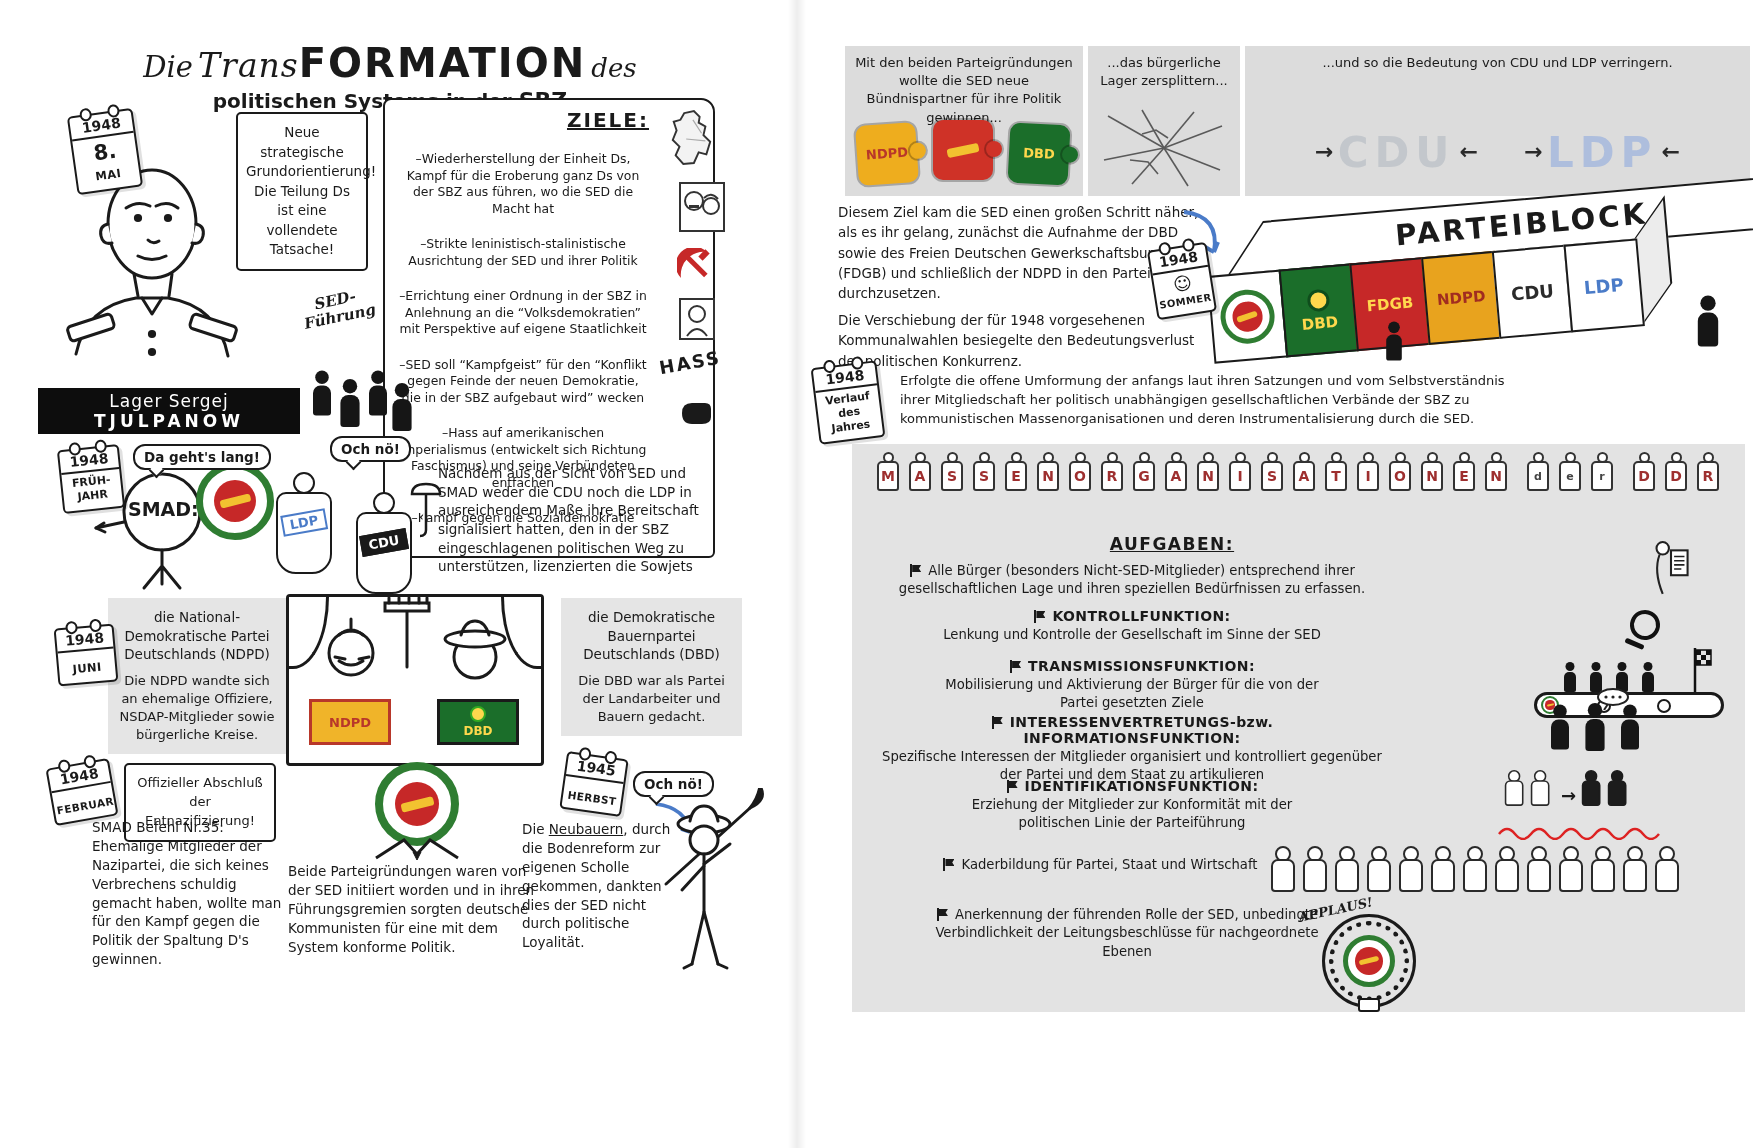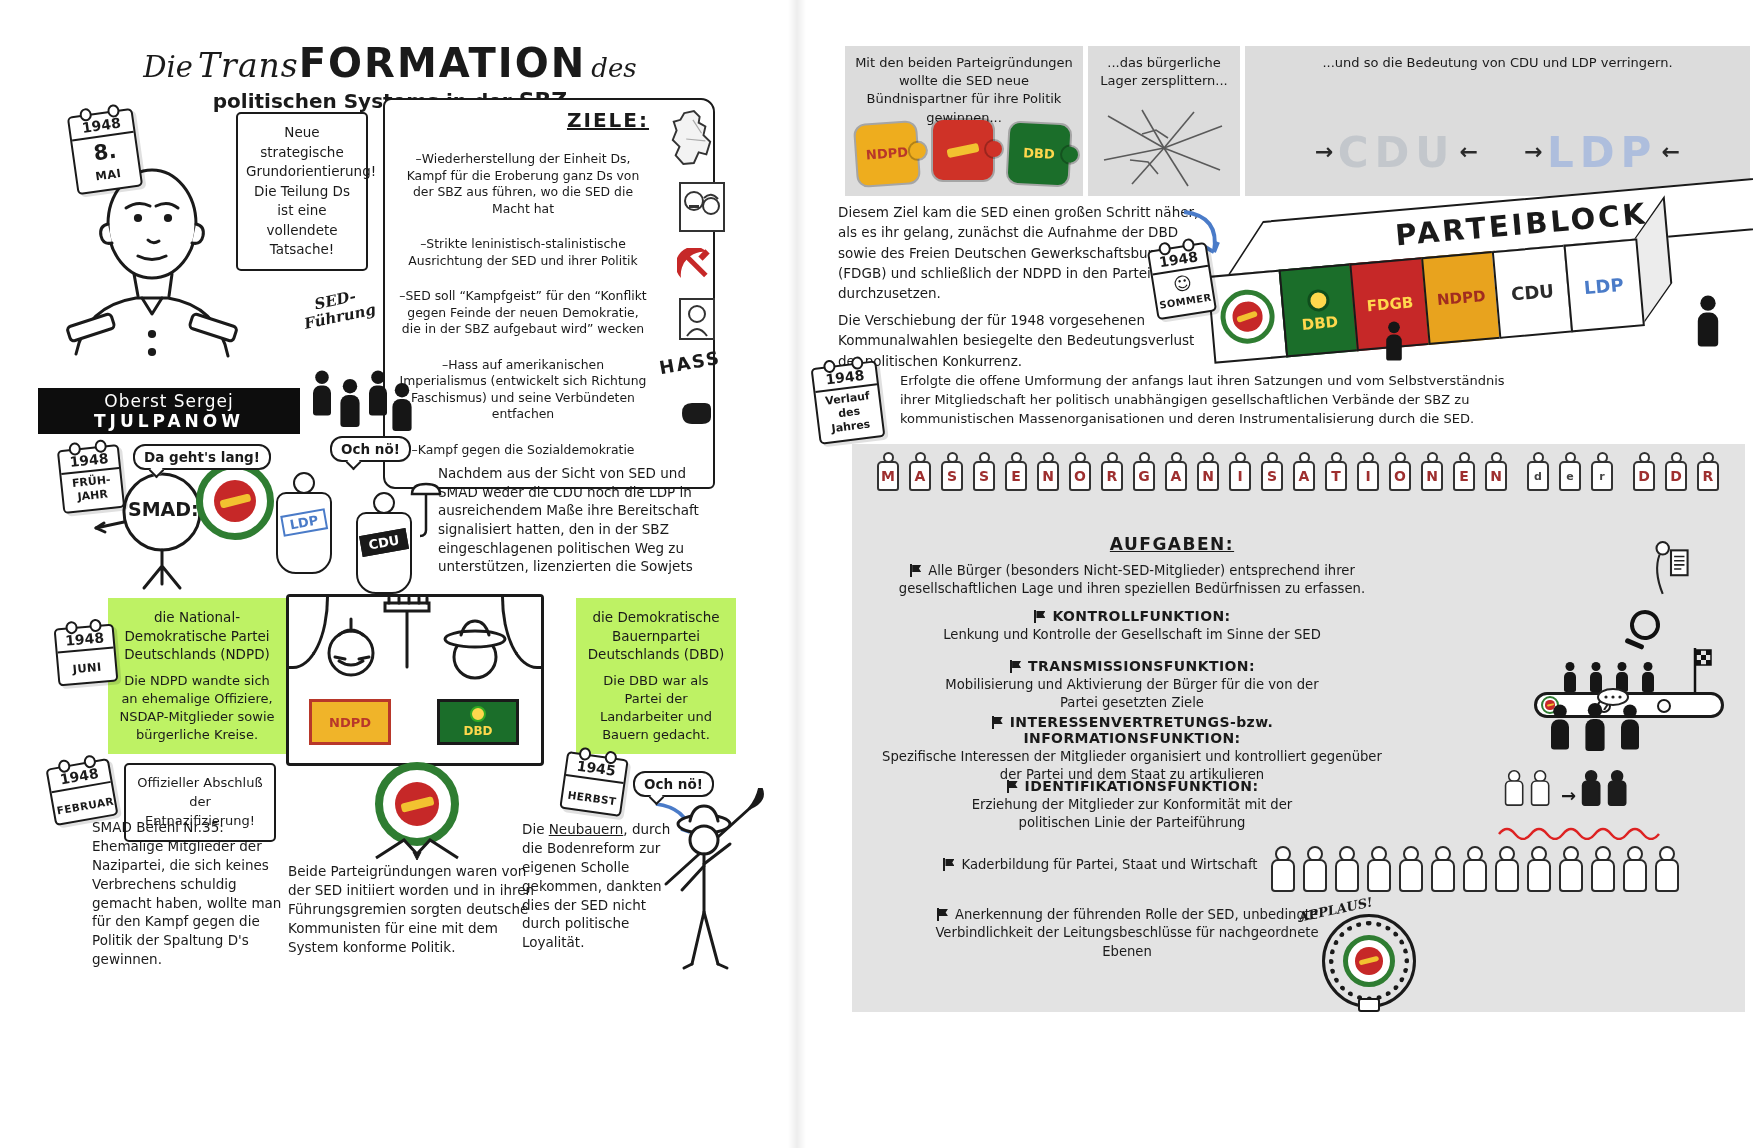--- a/index.html
+++ b/index.html
@@ -7,21 +7,21 @@
   body{position:relative;background:#fff;font-family:"DejaVu Sans",sans-serif;color:#1a1a1a;overflow:hidden}
   .abs{position:absolute}
   .center{text-align:center}
   .script{font-family:"DejaVu Serif",serif;font-style:italic}
   .u{text-decoration:underline}
 
   
   .txt{position:absolute;font-size:13.5px;line-height:1.4}
   .txt-c{text-align:left}
   .notebox{position:absolute;background:#fff;border:2.5px solid #1a1a1a;border-radius:5px;padding:9px 8px;text-align:center;font-size:13.5px;line-height:1.45}
-  .graybox{position:absolute;background:#bef264;padding:10px 10px;text-align:center;font-size:13px;line-height:1.38}
+  .graybox{position:absolute;background:#e5e5e5;padding:10px 10px;text-align:center;font-size:13px;line-height:1.38}
   .graybox .gb-title{margin-bottom:8px;font-size:13.5px}
   .bubble{position:absolute;background:#fff;border:2.5px solid #1a1a1a;border-radius:12px;padding:3px 9px;font-size:13.5px;font-weight:bold;white-space:nowrap;z-index:5}
   .bubble::after{content:"";position:absolute;bottom:-8px;left:16px;width:9px;height:9px;background:#fff;border-right:2.5px solid #1a1a1a;border-bottom:2.5px solid #1a1a1a;transform:rotate(45deg)}
 
   .calendar{position:absolute;background:#fff;border:2.5px solid #1a1a1a;border-radius:5px;text-align:center;box-shadow:3px 3px 0 rgba(0,0,0,.12);z-index:4}
   .calendar::before,.calendar::after{content:"";position:absolute;top:-8px;width:8px;height:9px;border:2px solid #1a1a1a;border-radius:50%;background:#fff}
   .calendar::before{left:18%}.calendar::after{right:18%}
   .cal-year{font-weight:bold;font-size:14px;padding:3px 0 2px;border-bottom:2px solid #1a1a1a}
   .cal-big{font-weight:bold;font-size:21px;padding-top:3px}
   .cal-label{font-weight:bold;font-size:11.5px;padding:4px 2px 7px;letter-spacing:.4px}
@@ -185,20 +185,21 @@
   </svg>
 
   <div class="notebox" style="left:236px;top:112px;width:132px">
     <span>Neue strategische Grundorientierung! Die Teilung Ds ist eine vollendete Tatsache!</span>
   </div>
 
   <div class="scroll" style="left:383px;top:98px;width:332px;min-height:356px">
     <div class="zi-head">ZIELE:</div>
     <p class="zi">–Wiederherstellung der Einheit Ds, Kampf für die Eroberung ganz Ds von der SBZ aus führen, wo die SED die Macht hat</p>
     <p class="zi">–Strikte leninistisch-stalinistische Ausrichtung der SED und ihrer Politik</p>
+    <p class="zi">–Errichtung einer Ordnung in der SBZ in Anlehnung an die “Volksdemokratien” mit Perspektive auf eigene Staatlichkeit</p>
     <p class="zi">–SED soll “Kampfgeist” für den “Konflikt gegen Feinde der neuen Demokratie, die in der SBZ aufgebaut wird” wecken</p>
     <p class="zi">–Hass auf amerikanischen Imperialismus (entwickelt sich Richtung Faschismus) und seine Verbündeten entfachen</p>
     <p class="zi">–Kampf gegen die Sozialdemokratie</p>
 
     <svg class="zicon" style="right:-2px;top:10px" width="48" height="58" viewBox="0 0 50 60">
       <path d="M18,3 L28,1 L34,7 L33,13 L40,17 L38,26 L45,33 L41,46 L33,44 L28,55 L17,56 L9,47 L13,38 L6,31 L10,21 L7,12 L14,10 Z" fill="#f3f3f3" stroke="#333" stroke-width="2"></path>
       <path d="M27,10 L36,24 M20,30 L40,32" stroke="#aaa" stroke-width="1.3" fill="none"></path>
     </svg>
     <svg class="zicon" style="right:-12px;top:82px" width="46" height="50" viewBox="0 0 46 50">
       <rect x="1" y="1" width="44" height="48" fill="#fff" stroke="#333" stroke-width="2"></rect>
@@ -228,21 +229,21 @@
     <span>Führung</span>
   </div>
   <div class="abs" style="left:312px;top:348px;width:110px;height:100px">
     <span class="sil" style="position:absolute;left:2px;top:30px;transform:scale(1.5)"></span>
     <span class="sil" style="position:absolute;left:30px;top:40px;transform:scale(1.6)"></span>
     <span class="sil" style="position:absolute;left:58px;top:30px;transform:scale(1.5)"></span>
     <span class="sil" style="position:absolute;left:82px;top:44px;transform:scale(1.6)"></span>
   </div>
 
   <div class="banner" style="left:38px;top:388px;width:262px">
-    <div class="bn1">Oberst Sergej</div>
+    <div class="bn1">Lager Sergej</div>
     <div class="bn2">TJULPANOW</div>
   </div>
 
   <div class="calendar" style="left:60px;top:447px;width:62px;transform:rotate(-6deg)">
     <div class="cal-year">1948</div>
     <div class="cal-small"><span>FRÜH-</span><br><span>JAHR</span></div>
   </div>
 
   <div class="bubble" style="left:133px;top:444px"><span>Da geht's lang!</span></div>
 
@@ -311,21 +312,21 @@
   </div>
 
   <div class="abs" style="left:352px;top:762px;width:130px;height:96px;text-align:center">
     <span class="sed-logo" style="width:84px;height:84px;border-width:8px"></span>
     <svg class="abs" style="left:22px;top:76px" width="86" height="22" viewBox="0 0 86 22">
       <path d="M2,20 L30,2 L43,16 L56,2 L84,20" stroke="#1a1a1a" stroke-width="3" fill="#fff"></path>
       <path d="M39,14 l4,8 l4,-8" fill="#1a1a1a" stroke="#1a1a1a"></path>
     </svg>
   </div>
 
-  <div class="graybox" style="left:576px;top:598px;width:160px">
+  <div class="graybox" style="left:561px;top:598px;width:181px">
     <div class="gb-title">die Demokratische Bauernpartei Deutschlands (DBD)</div>
     <div>Die DBD war als Partei der Landarbeiter und Bauern gedacht.</div>
   </div>
 
   <div class="calendar" style="left:50px;top:763px;width:64px;transform:rotate(-10deg)">
     <div class="cal-year">1948</div>
     <div class="cal-label" style="padding-top:12px;font-size:10.5px">FEBRUAR</div>
   </div>
 
   <div class="notebox" style="left:124px;top:763px;width:152px;font-size:13px">

